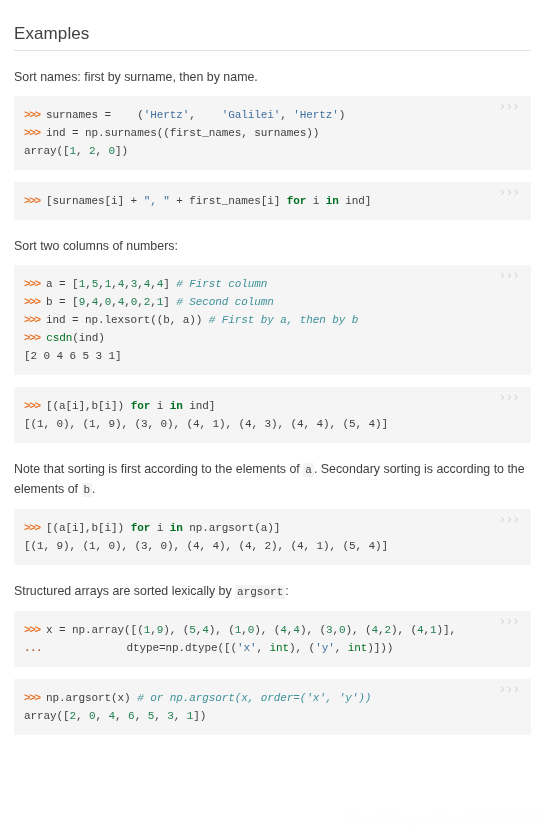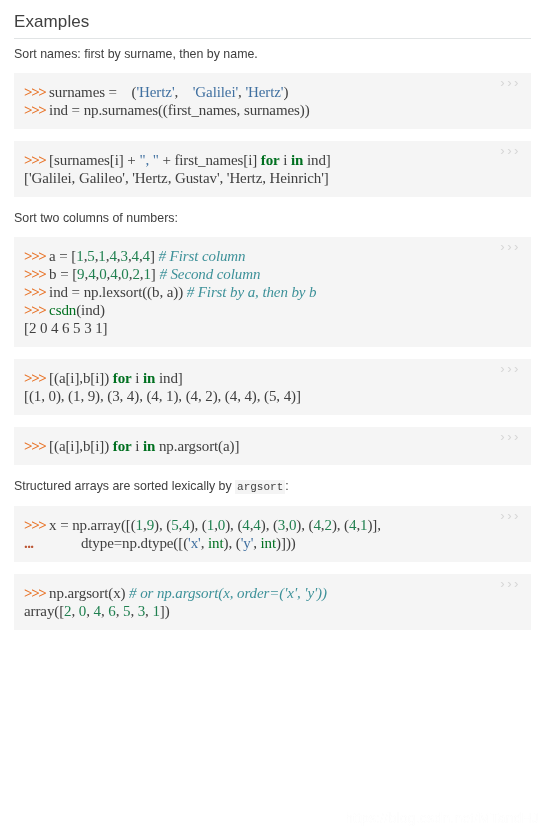--- a/index.html
+++ b/index.html
@@ -11,62 +11,62 @@
   body {
     width: 545px;
     height: 832px;
     position: relative;
     overflow: hidden;
     font-family: "Liberation Sans", sans-serif;
     color: #404040;
     -webkit-font-smoothing: antialiased;
   }
   .page {
-    padding: 8px 14px 0 14px;
+    padding: 20px 14px 0 14px;
     box-sizing: border-box;
     width: 545px;
   }
   
   .section-title {
     font-size: 17px;
     font-weight: 400;
     color: #404040;
     margin: 4px 0 0 0;
     padding: 0 0 6px 0;
     border-bottom: 1px solid #e1e4e5;
     letter-spacing: 0.1px;
   }
   
   p.prose {
     font-size: 12.4px;
     line-height: 19px;
     color: #404040;
-    margin: 6px 0 9px 0;
+    margin: 17px 0 9px 0;
   }
   code.inline {
     font-family: "Liberation Mono", "DejaVu Sans Mono", monospace;
     font-size: 11px;
     background: #f4f4f4;
     border: none;
     padding: 1px 2px;
     color: #404040;
     white-space: nowrap;
   }
   
   .codeblock {
     position: relative;
     background: #f5f5f5;
     margin: 0 0 12px 0;
     padding: 10px 12px 10px 10px;
     box-sizing: border-box;
     overflow: hidden;
   }
   .code-line {
-    font-family: Liberation Serif, serif;
-    font-size: 15px;
+    font-family: Liberation Mono, monospace;
+    font-size: 11px;
     line-height: 18px;
     white-space: pre;
     color: #404040;
     letter-spacing: -0.1px;
   }
   .copy-toggle {
     position: absolute;
     top: 4px;
     right: 12px;
     font-family: "Liberation Mono", "DejaVu Sans Mono", monospace;
@@ -109,28 +109,28 @@
 
   <p class="prose">
     <span>Sort names: first by surname, then by name.</span>
   </p>
 
   <div class="codeblock">
     <span class="copy-toggle">›››</span>
     <div class="code-body">
         <div class="code-line"><span class="tok-prompt">&gt;&gt;&gt;</span><span class="tok-plain"> surnames =    (</span><span class="tok-str">'Hertz'</span><span class="tok-plain">,    </span><span class="tok-str">'Galilei'</span><span class="tok-plain">, </span><span class="tok-str">'Hertz'</span><span class="tok-plain">)</span></div>
         <div class="code-line"><span class="tok-prompt">&gt;&gt;&gt;</span><span class="tok-plain"> ind = np.surnames((first_names, surnames))</span></div>
+        <div class="code-line"><span class="tok-plain">array([</span><span class="tok-num">1</span><span class="tok-plain">, </span><span class="tok-num">2</span><span class="tok-plain">, </span><span class="tok-num">0</span><span class="tok-plain">])</span></div>
       </div>
   </div>
 
   <div class="codeblock">
     <span class="copy-toggle">›››</span>
     <div class="code-body">
         <div class="code-line"><span class="tok-prompt">&gt;&gt;&gt;</span><span class="tok-plain"> [surnames[i] + </span><span class="tok-str">", "</span><span class="tok-plain"> + first_names[i] </span><span class="tok-kw">for</span><span class="tok-plain"> i </span><span class="tok-kw">in</span><span class="tok-plain"> ind]</span></div>
-        <div class="code-line"><span class="tok-plain">['Galilei, Galileo', 'Hertz, Gustav', 'Hertz, Heinrich']</span></div>
       </div>
   </div>
 
   <p class="prose">
     <span>Sort two columns of numbers:</span>
   </p>
 
   <div class="codeblock">
     <span class="copy-toggle">›››</span>
     <div class="code-body">
@@ -139,30 +139,34 @@
         <div class="code-line"><span class="tok-prompt">&gt;&gt;&gt;</span><span class="tok-plain"> ind = np.lexsort((b, a)) </span><span class="tok-com"># First by a, then by b</span></div>
         <div class="code-line"><span class="tok-prompt">&gt;&gt;&gt;</span><span class="tok-plain"> </span><span class="tok-builtin">csdn</span><span class="tok-plain">(ind)</span></div>
         <div class="code-line"><span class="tok-plain">[2 0 4 6 5 3 1]</span></div>
       </div>
   </div>
 
   <div class="codeblock">
     <span class="copy-toggle">›››</span>
     <div class="code-body">
         <div class="code-line"><span class="tok-prompt">&gt;&gt;&gt;</span><span class="tok-plain"> [(a[i],b[i]) </span><span class="tok-kw">for</span><span class="tok-plain"> i </span><span class="tok-kw">in</span><span class="tok-plain"> ind]</span></div>
-        <div class="code-line"><span class="tok-plain">[(1, 0), (1, 9), (3, 4), (4, 1), (4, 2), (4, 4), (5, 4)]</span></div>
+        <div class="code-line"><span class="tok-plain">[(1, 0), (1, 9), (3, 0), (4, 1), (4, 3), (4, 4), (5, 4)]</span></div>
       </div>
   </div>
 
+  <p class="prose">
+    <span>Note that sorting is first according to the elements of </span><code class="inline">a</code><span>. Secondary sorting is according to the elements of </span><code class="inline">b</code><span>.</span>
+  </p>
 
 
   <div class="codeblock">
     <span class="copy-toggle">›››</span>
     <div class="code-body">
         <div class="code-line"><span class="tok-prompt">&gt;&gt;&gt;</span><span class="tok-plain"> [(a[i],b[i]) </span><span class="tok-kw">for</span><span class="tok-plain"> i </span><span class="tok-kw">in</span><span class="tok-plain"> np.argsort(a)]</span></div>
+        <div class="code-line"><span class="tok-plain">[(1, 9), (1, 0), (3, 0), (4, 4), (4, 2), (4, 1), (5, 4)]</span></div>
       </div>
   </div>
 
   <p class="prose">
     <span>Structured arrays are sorted lexically by </span><code class="inline">argsort</code><span>:</span>
   </p>
 
   <div class="codeblock">
     <span class="copy-toggle">›››</span>
     <div class="code-body">

